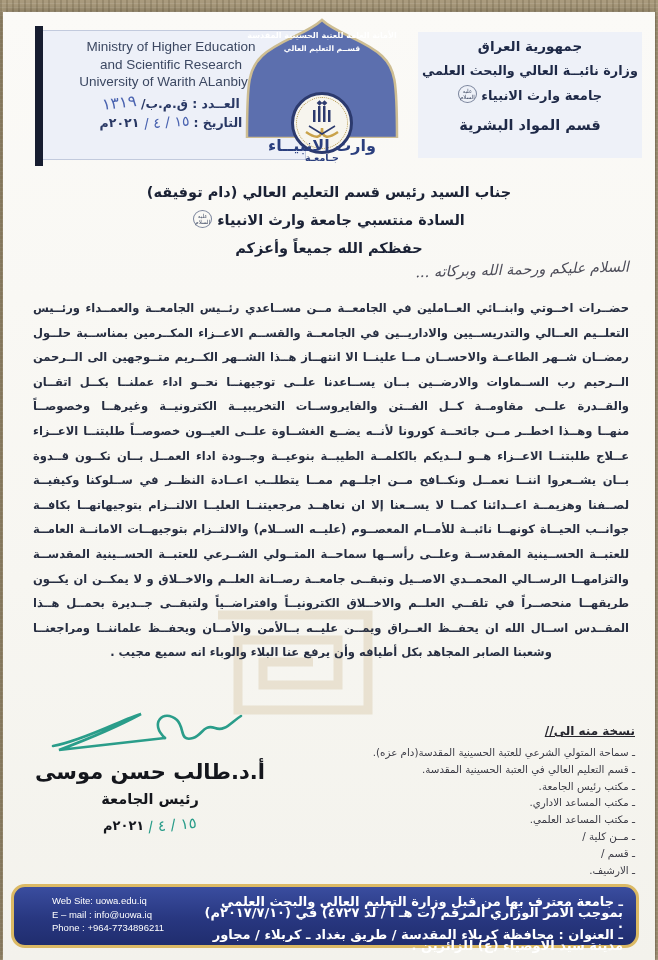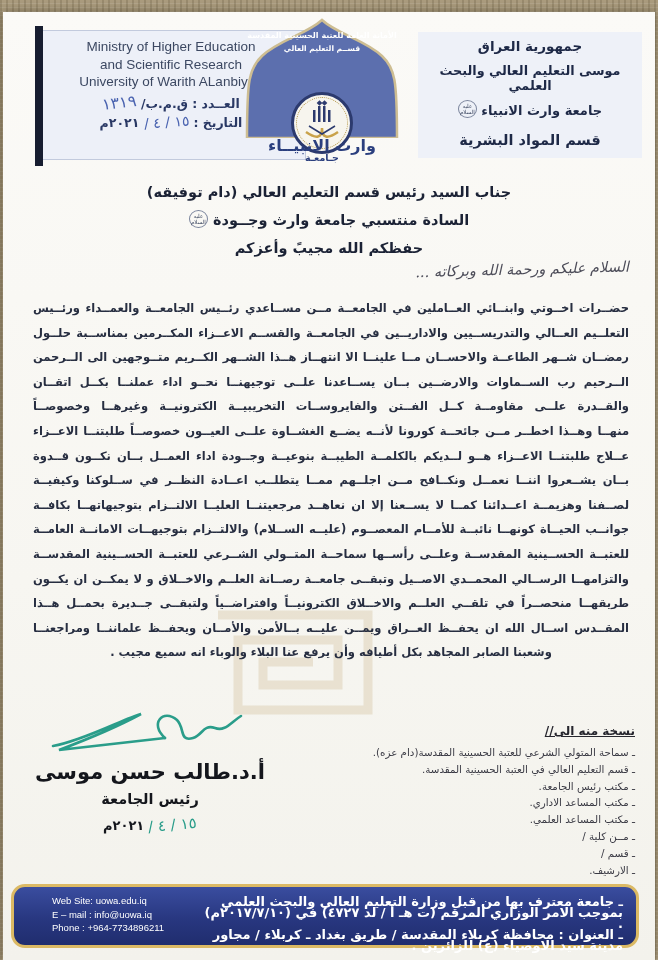--- a/index.html
+++ b/index.html
@@ -116,21 +116,21 @@
     </div>
     <div class="hdr-date">
       <span>التاريخ :</span>
       <span class="hand-blue2">١٥ / ٤ /</span>
       <span>٢٠٢١م</span>
     </div>
   </div>
 
   <div class="hdr-right">
     <div class="r1">جمهورية العراق</div>
-    <div class="r2">موسى التعليم العالي والبحث العلمي</div>
+    <div class="r2">وزارة نائبــة العالي والبحث العلمي</div>
     <div class="r3">
       <span>جامعة وارث الانبياء</span>
       <span class="honorific">عليه السلام</span>
     </div>
     <div class="r4">قسم المواد البشرية</div>
   </div>
 
   <div class="emblem">
     <svg class="dome" width="170" height="120" viewBox="0 0 170 120">
       <path d="M85 2 C70 16 42 22 25 38 C12 50 10 62 10 120 L160 120 C160 62 158 50 145 38 C128 22 100 16 85 2 Z" fill="#5c6fae" stroke="#cdbd92" stroke-width="2.5"></path>
@@ -155,24 +155,24 @@
     </div>
     <div class="caption">
       <div class="c1">وارث الانبيــاء</div>
       <div class="c2">جـامعـة</div>
     </div>
   </div>
 
   <div class="salutation">
     <div>جناب السيد رئيس قسم التعليم العالي (دام توفيقه)</div>
     <div>
-      <span>السادة منتسبي جامعة وارث وجــودة</span>
+      <span>السادة منتسبي جامعة وارث الانبياء</span>
       <span class="honorific">عليه السلام</span>
     </div>
-    <div>حفظكم الله مجيبً وأعزكم</div>
+    <div>حفظكم الله جميعاً وأعزكم</div>
   </div>
 
   <div class="greeting">السلام عليكم ورحمة الله وبركاته ...</div>
 
   <svg class="watermark" width="230" height="125" viewBox="0 0 230 125">
     <g stroke="#c8b184" stroke-width="9" fill="none">
       <path d="M40 15 H190 V110 H60 V40 H160 V85 H85 V62 H135"></path>
     </g>
   </svg>
 

